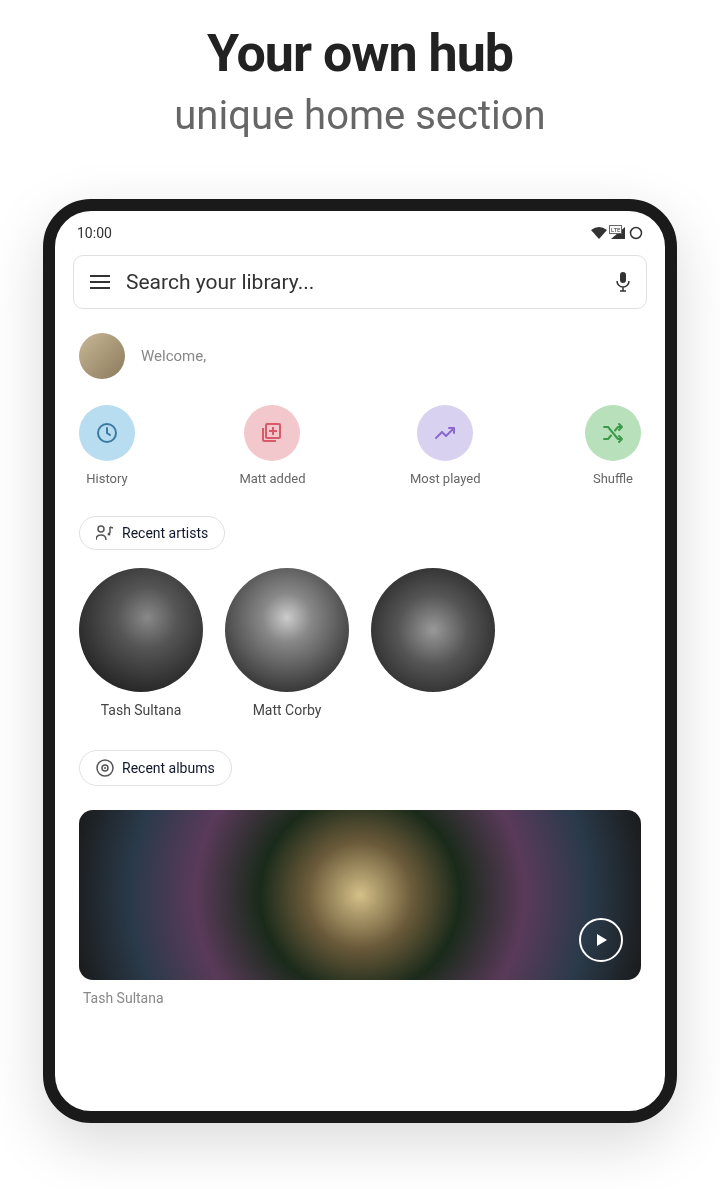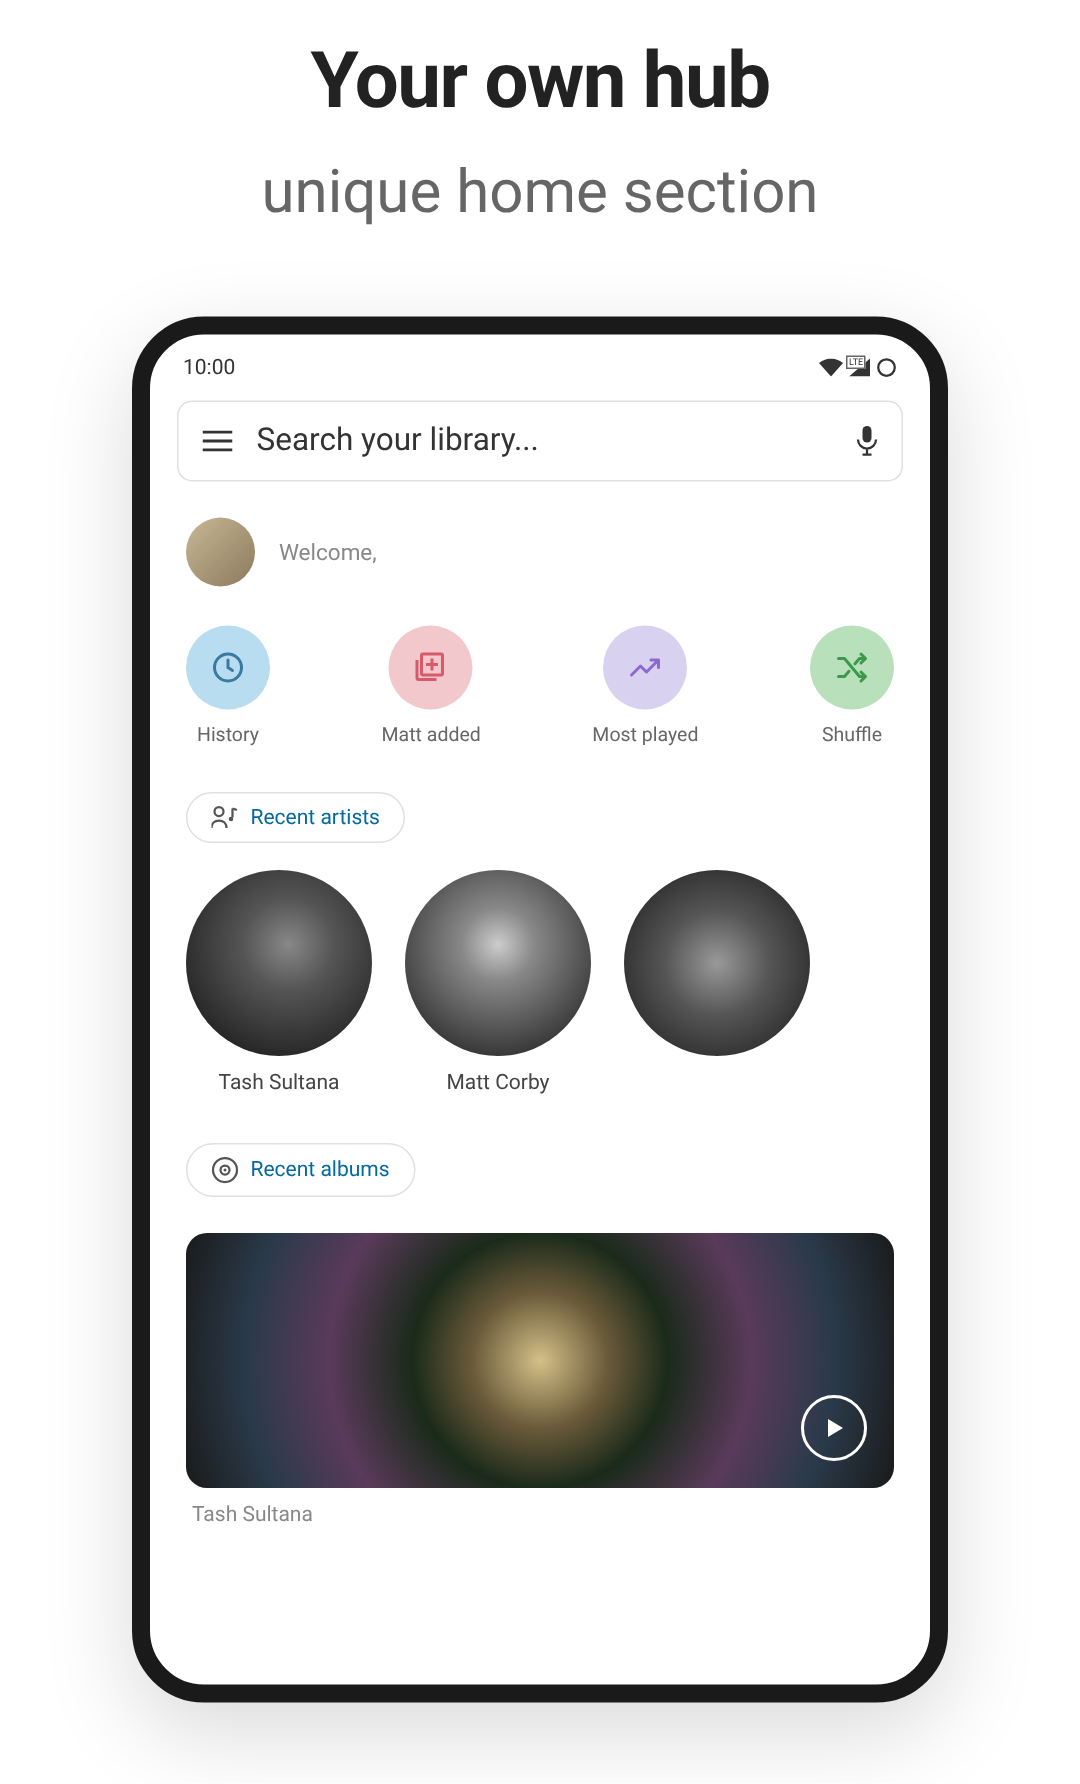--- a/index.html
+++ b/index.html
@@ -17,24 +17,24 @@
 .promo-title {
   font-size: 52px;
   font-weight: 700;
   color: #222;
   letter-spacing: -1px;
 }
 .promo-subtitle {
   font-size: 40px;
   font-weight: 400;
   color: #666;
-  margin-top: 20px;
+  margin-top: 8px;
 }
 .phone-frame {
-  width: 544px;
+  width: 634px;
   margin: 30px auto 0;
   border: 12px solid #1a1a1a;
   border-radius: 48px;
   background: #fff;
   box-shadow: 0 20px 60px rgba(0,0,0,0.15);
   overflow: hidden;
   position: relative;
 }
 .phone-inner {
   padding: 0;
@@ -118,21 +118,21 @@
 .c-green { background: #b8e0bb; }
 .section-chip {
   display: inline-flex;
   align-items: center;
   gap: 8px;
   margin: 24px 24px 14px;
   padding: 8px 16px;
   border: 1px solid #e0e0e0;
   border-radius: 24px;
   font-size: 14px;
-  color: #0369a1;
+  color: #0f172a;
 }
 .artists-row {
   display: flex;
   gap: 22px;
   padding: 4px 24px 8px;
   overflow: hidden;
 }
 .artist {
   display: flex;
   flex-direction: column;

